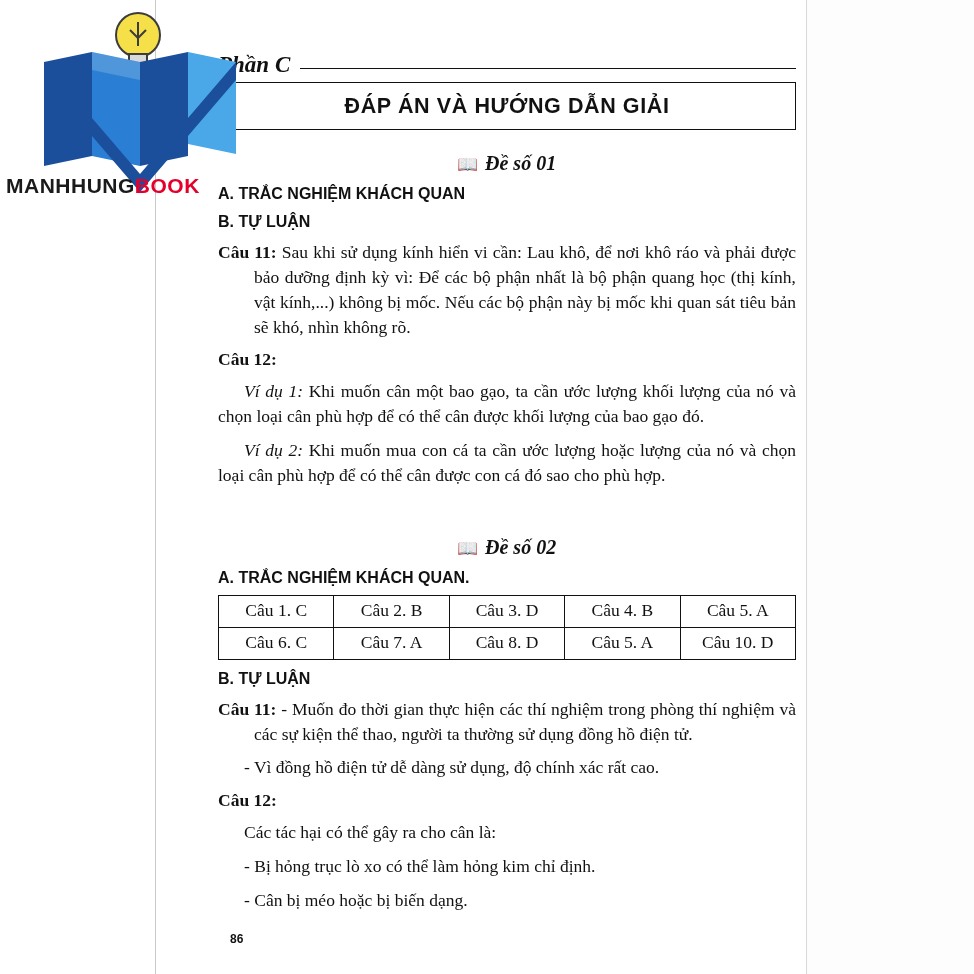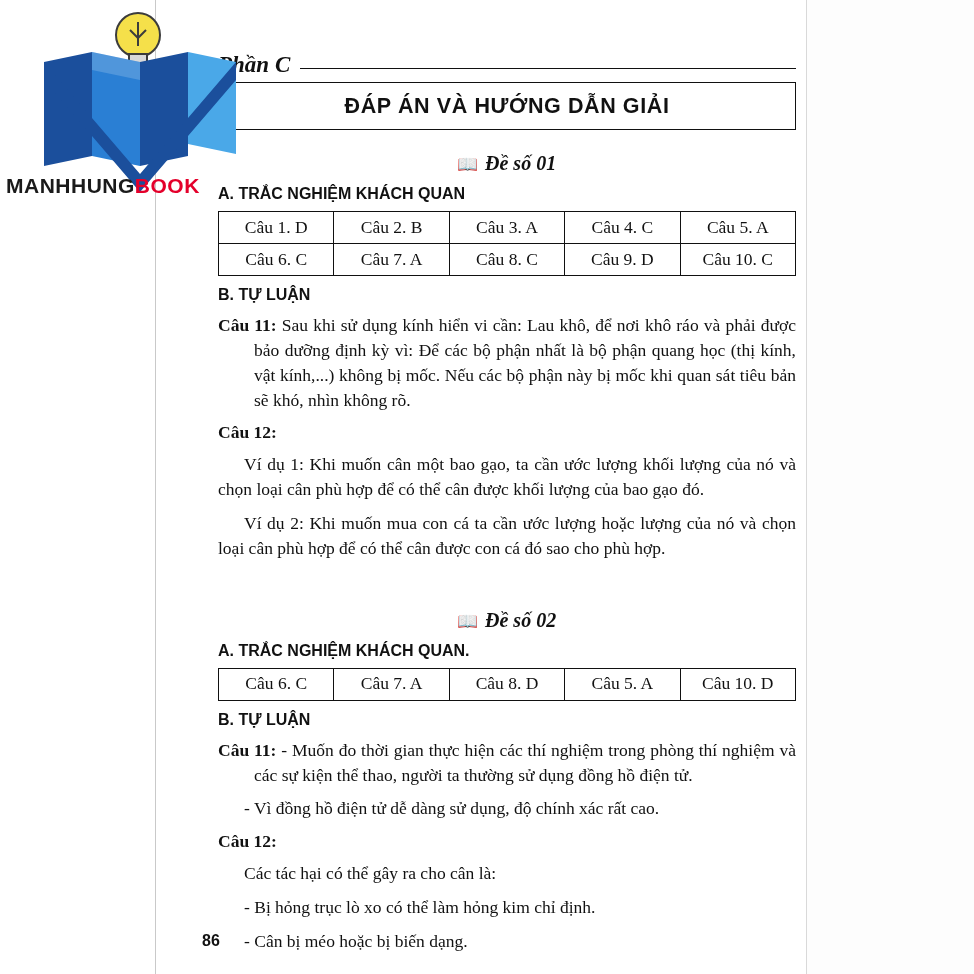--- a/index.html
+++ b/index.html
@@ -171,37 +171,37 @@
   p.hang {
     padding-left: 36px;
     text-indent: -36px;
   }
   p.indent {
     text-indent: 26px;
   }
   p.sub {
     padding-left: 26px;
   }
-  .ital { }
+  .ital { font-style: italic; }
 
   .q-head {
     font-size: 17.5px;
     font-weight: bold;
     margin-top: 10px;
   }
 
   .gap { height: 26px; }
 
   .pagenum {
     position: absolute;
-    left: 202px;
+    left: 230px;
     top: 932px;
     font-family: "Liberation Sans", sans-serif;
     font-weight: bold;
-    font-size: 16px;
+    font-size: 12px;
     color: #111;
   }
 </style>
 </head>
 <body>
 
 <div class="page">
 
   <div class="spine-line"></div>
   <div class="right-shade"></div>
@@ -241,38 +241,20 @@
     <div class="title-box">
       <span class="title">ĐÁP ÁN VÀ HƯỚNG DẪN GIẢI</span>
     </div>
 
     <div class="de-heading">
       <span class="bookicon">📖</span><span>Đề số 01</span>
     </div>
 
     <div class="section-head">A. TRẮC NGHIỆM KHÁCH QUAN</div>
 
-    <table class="answers">
-      <tbody>
-          <tr>
-        <td>Câu 1. D</td>
-        <td>Câu 2. B</td>
-        <td>Câu 3. A</td>
-        <td>Câu 4. C</td>
-        <td>Câu 5. A</td>
-      </tr>
-      <tr>
-        <td>Câu 6. C</td>
-        <td>Câu 7. A</td>
-        <td>Câu 8. C</td>
-        <td>Câu 9. D</td>
-        <td>Câu 10. C</td>
-      </tr>
-    </tbody>
-      </table>
 
     <div class="section-head">B. TỰ LUẬN</div>
 
     <p class="para hang">
       <span class="qlabel">Câu 11:</span>
       <span>Sau khi sử dụng kính hiển vi cần: Lau khô, để nơi khô ráo và phải được bảo dưỡng định kỳ vì: Để các bộ phận nhất là bộ phận quang học (thị kính, vật kính,...) không bị mốc. Nếu các bộ phận này bị mốc khi quan sát tiêu bản sẽ khó, nhìn không rõ.</span>
     </p>
 
     <div class="q-head">Câu 12:</div>
 
@@ -287,20 +269,27 @@
     <div class="gap"></div>
 
     <div class="de-heading">
       <span class="bookicon">📖</span><span>Đề số 02</span>
     </div>
 
     <div class="section-head">A. TRẮC NGHIỆM KHÁCH QUAN.</div>
 
     <table class="answers">
       <tbody>
+          <tr>
+        <td>Câu 1. C</td>
+        <td>Câu 2. B</td>
+        <td>Câu 3. D</td>
+        <td>Câu 4. B</td>
+        <td>Câu 5. A</td>
+      </tr>
       <tr>
         <td>Câu 6. C</td>
         <td>Câu 7. A</td>
         <td>Câu 8. D</td>
         <td>Câu 5. A</td>
         <td>Câu 10. D</td>
       </tr>
     </tbody>
       </table>
 

